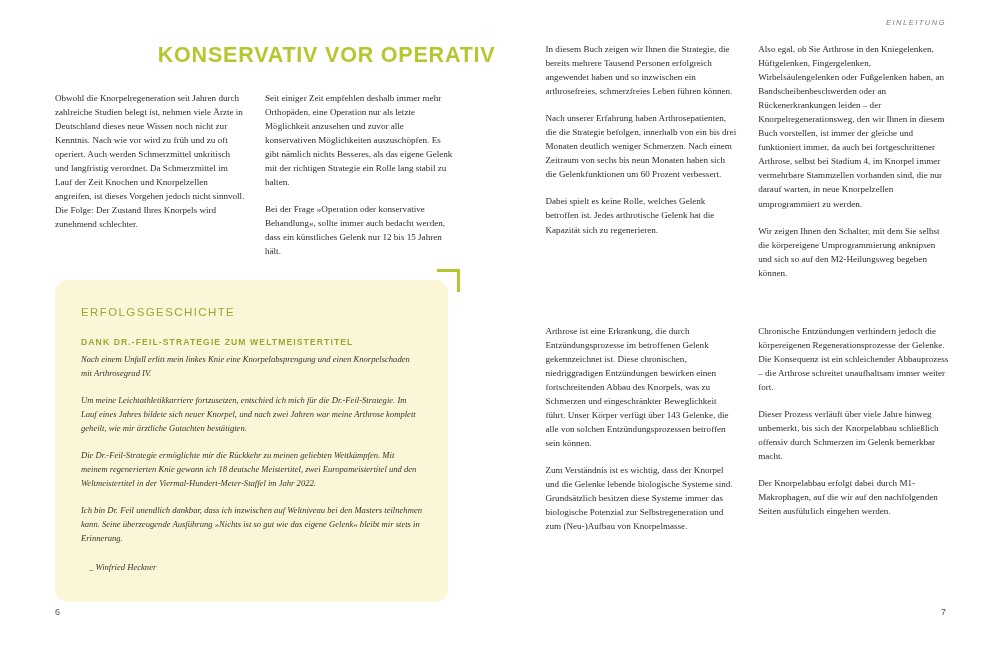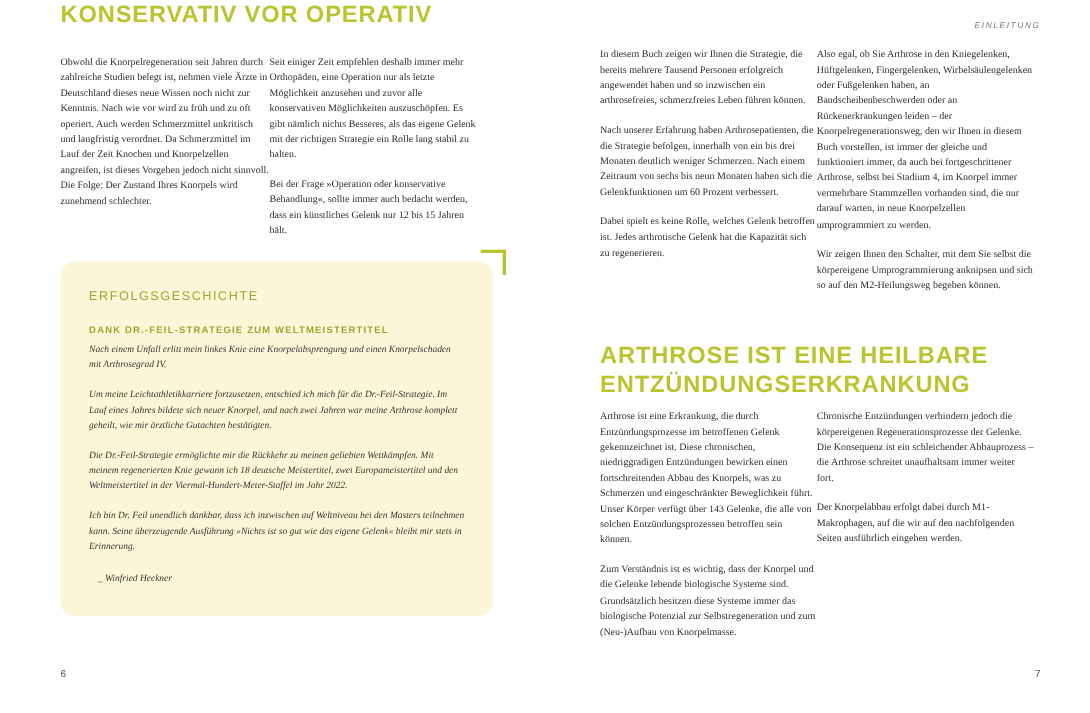--- a/index.html
+++ b/index.html
@@ -58,26 +58,27 @@
   .chapter-title {
     font-family: "Liberation Sans", sans-serif;
     font-weight: bold;
     font-size: 21.5px;
     letter-spacing: 0.8px;
     line-height: 1.24;
     color: #b7c62f;
     text-transform: uppercase;
     margin: 0;
   }
-  .title-left  { padding-left: 55px; }
+  .title-left  { padding-top: 42px; padding-left: 55px; text-align: right; }
   .title-right { padding-top: 0; }
 
   
   .cols {
     display: flex;
+    gap: 20px;
   }
   .col { width: 190px; }
   .col-r { width: 197px; }
 
   .cols-left  { padding-top: 22px; }
 
   p.body {
     margin: 0 0 13px 0;
     font-size: 9.1px;
     line-height: 1.545;
@@ -183,29 +184,29 @@
         <p class="body">Nach unserer Erfahrung haben Arthrosepatienten, die die Strategie befolgen, innerhalb von ein bis drei Monaten deutlich weniger Schmerzen. Nach einem Zeitraum von  sechs bis neun Monaten haben sich die Gelenkfunktionen um 60 Prozent verbessert.</p>
         <p class="body">Dabei spielt es keine Rolle, welches Gelenk betroffen ist. Jedes arthrotische Gelenk hat die Kapazität sich zu regenerieren.</p>
       </div>
       <div class="col-r">
         <p class="body">Also egal, ob Sie Arthrose in den Kniegelenken, Hüftgelenken, Fingergelenken, Wirbelsäulengelenken oder Fußgelenken haben, an Bandscheibenbeschwerden oder an Rückenerkrankungen leiden – der Knorpelregenerationsweg, den wir Ihnen in diesem Buch vorstellen, ist immer der gleiche und funktioniert immer, da auch bei fortgeschrittener Arthrose, selbst bei Stadium 4, im Knorpel immer vermehrbare Stammzellen vorhanden sind, die nur darauf warten, in neue Knorpelzellen umprogrammiert zu werden.</p>
         <p class="body">Wir zeigen Ihnen den Schalter, mit dem Sie selbst die körpereigene Umprogrammierung anknipsen und sich so auf den M2-Heilungsweg begeben können.</p>
       </div>
     </div>
 
     <div class="right-block-2" style="padding-left:50px; padding-right:40px;">
-      <h1 class="chapter-title title-right">ARTHROSE IST EINE HEILBARE ENTZÜNDUNGSERKRANKUNG</h1>
 
       <div class="cols right-body-2">
         <div class="col-r">
           <p class="body">Arthrose ist eine Erkrankung, die durch Entzündungsprozesse im betroffenen Gelenk gekennzeichnet ist. Diese chronischen, niedriggradigen Entzündungen bewirken einen fortschreitenden Abbau des Knorpels, was zu Schmerzen und eingeschränkter Beweglichkeit führt. Unser Körper verfügt über 143 Gelenke, die alle von solchen  Entzündungsprozessen betroffen sein können.</p>
           <p class="body">Zum Verständnis ist es wichtig, dass der Knorpel und die Gelenke lebende biologische Systeme sind. Grundsätzlich besitzen diese Systeme immer das biologische Potenzial zur Selbstregeneration und zum (Neu-)Aufbau von Knorpelmasse.</p>
         </div>
         <div class="col-r">
           <p class="body">Chronische Entzündungen verhindern jedoch die körpereigenen Regenerationsprozesse der Gelenke. Die Konsequenz ist ein schleichender Abbauprozess – die Arthrose schreitet unaufhaltsam immer weiter fort.</p>
+          <p class="body">Dieser Prozess verläuft über viele Jahre hinweg unbemerkt, bis sich der Knorpelabbau schließlich offensiv durch Schmerzen im Gelenk bemerkbar macht.</p>
           <p class="body">Der Knorpelabbau erfolgt dabei durch M1-Makrophagen, auf die wir auf den nachfolgenden Seiten ausführlich eingehen werden.</p>
         </div>
       </div>
     </div>
 
     <div class="folio folio-right">7</div>
   </div>
 
 </div>
 

